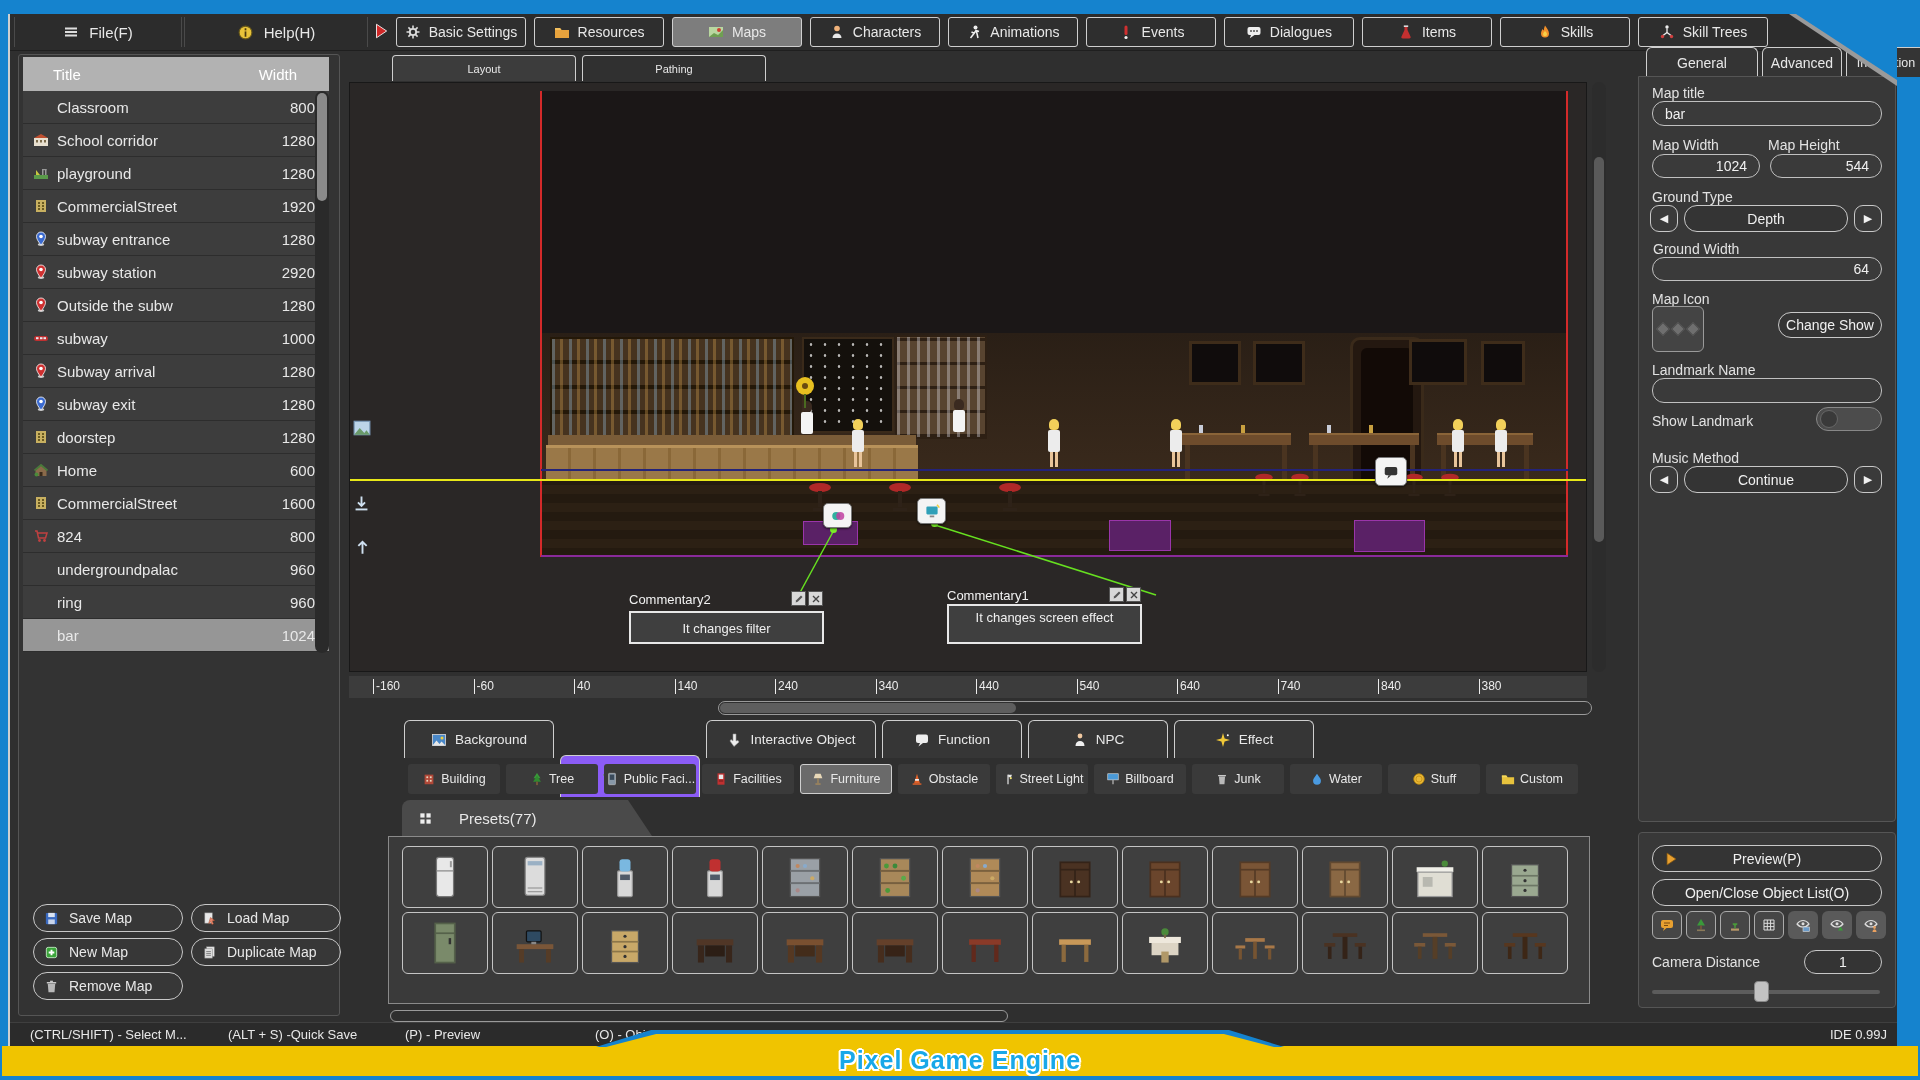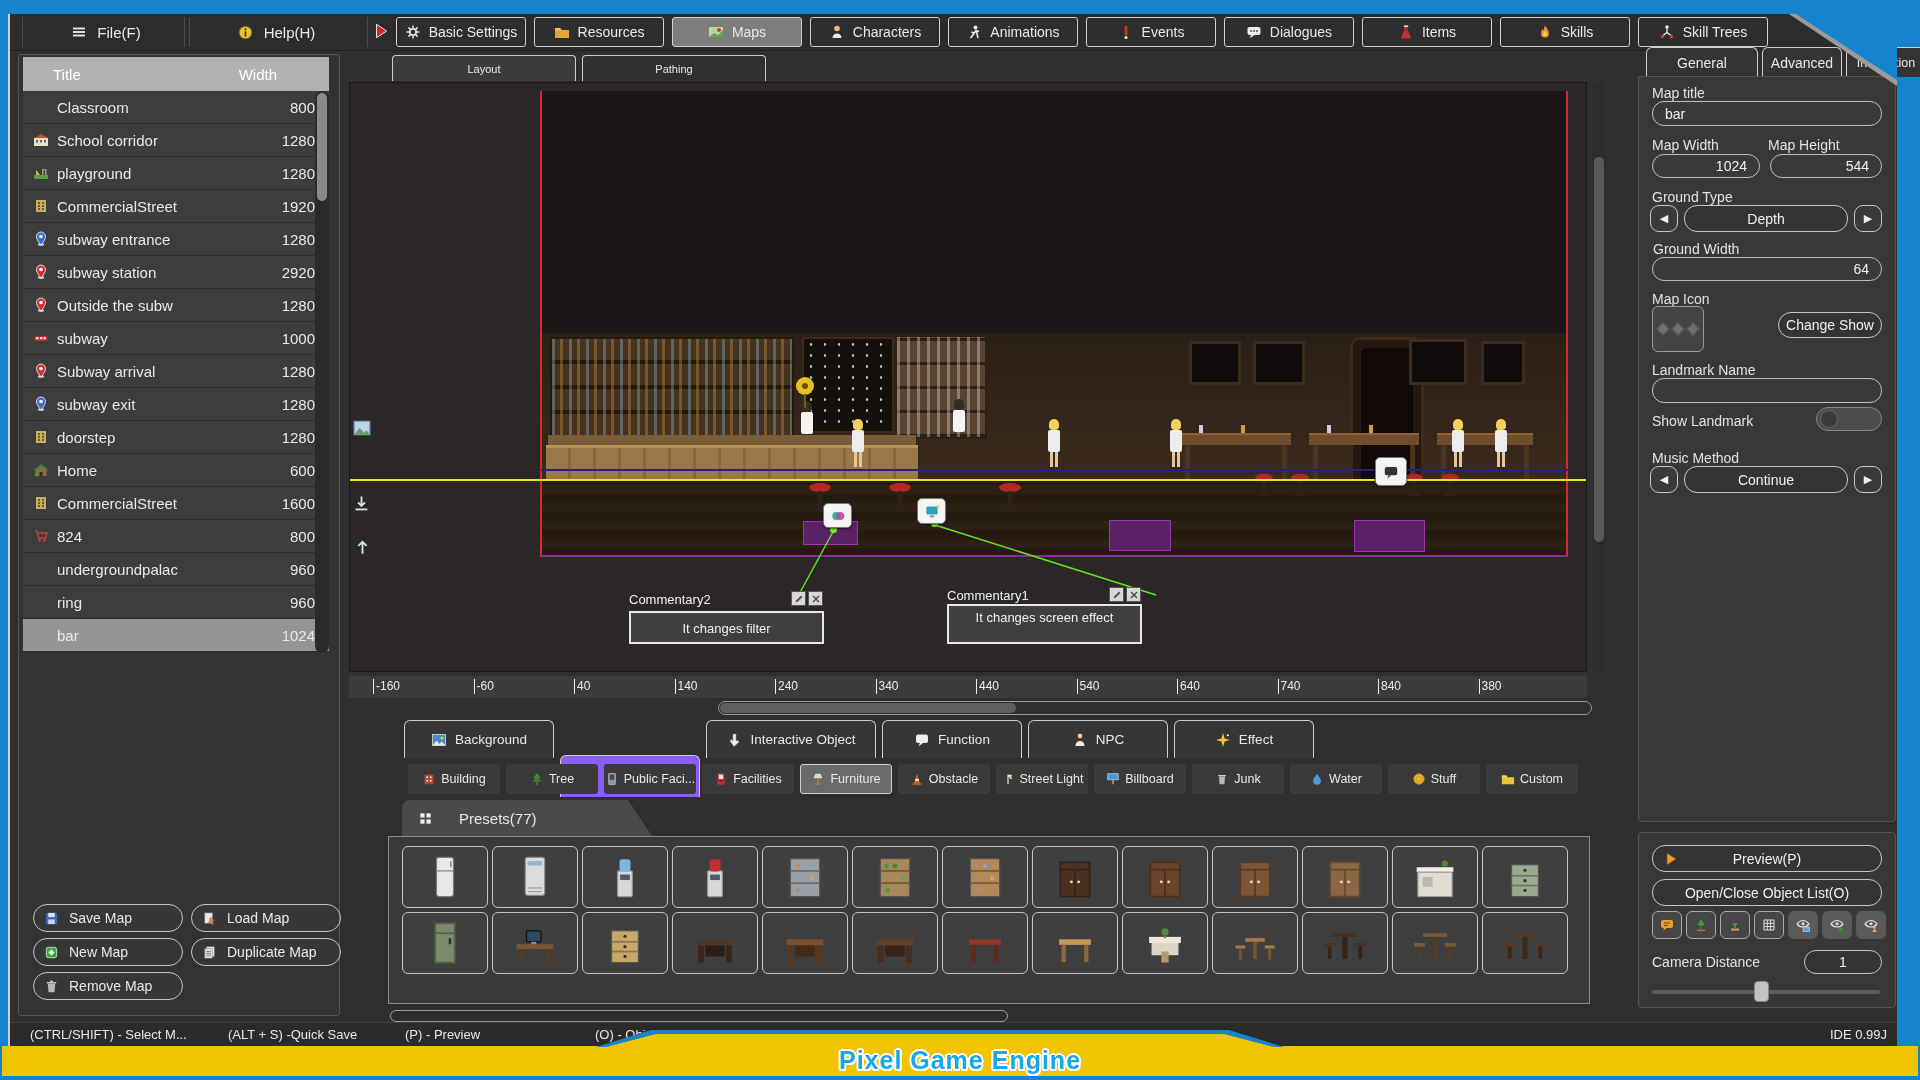--- a/index.html
+++ b/index.html
@@ -157,21 +157,21 @@
              clip-path:polygon(0 0,100% 0,100% 100%);z-index:41;}
   #left-edge{position:absolute;left:8px;top:14px;width:2px;height:1032px;background:#cfcfcf;z-index:60;}
   svg{display:block;}
 </style>
 </head>
 <body>
 
 <div id="app">
 
   <div id="menubar">
-    <div class="menu-btn" style="left:12px;width:166px;">
+    <div class="menu-btn" style="left:4px;width:166px;">
       <span id="ic-hamburger">
           <svg width="16" height="16" viewBox="0 0 16 16">
             <path d="M2 4.5h12M2 8h12M2 11.5h12" stroke="#ddd" stroke-width="1.8"></path>
           </svg>
         </span>
       <span>File(F)</span>
     </div>
     <div class="menu-btn" style="left:174px;width:182px;">
       <span id="ic-info">
           <svg width="17" height="17" viewBox="0 0 16 16">
@@ -283,21 +283,21 @@
             </svg>
           </span>
           <span>Skill Trees</span>
         </div>
       </div>
   </div>
 
   <div id="leftpanel">
     <div id="list-header">
       <span style="padding-left:30px;flex:1;">Title</span>
-      <span style="padding-right:52px;">Width</span>
+      <span style="padding-right:32px;">Width</span>
     </div>
     <div id="maplist">
         <div class="mrow">
           <span class="ic"></span>
           <span class="t">Classroom</span>
           <span class="w">800</span>
         </div>
         <div class="mrow">
           <span class="ic">
             <svg width="16" height="16" viewBox="0 0 16 16">

